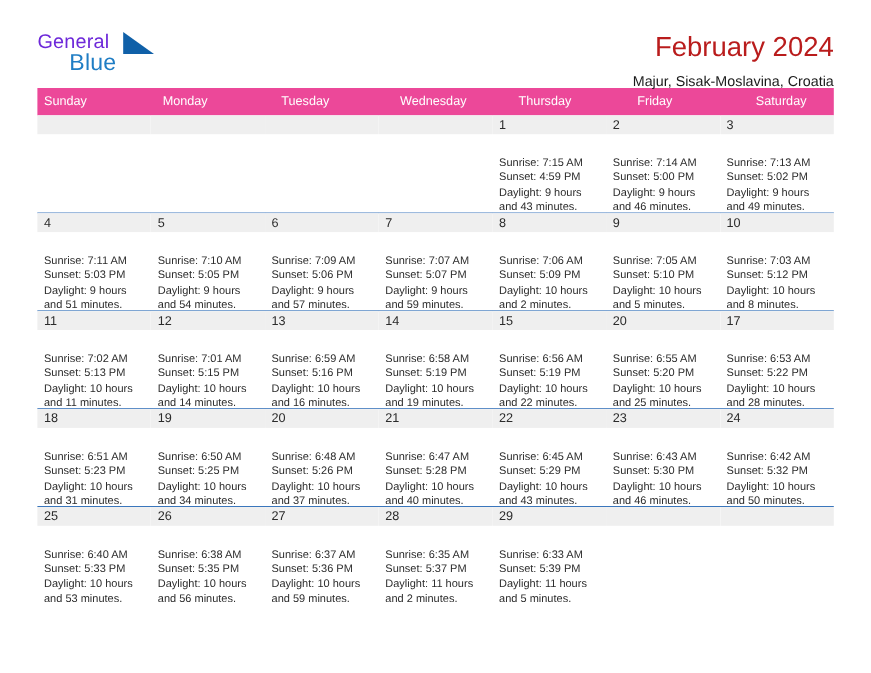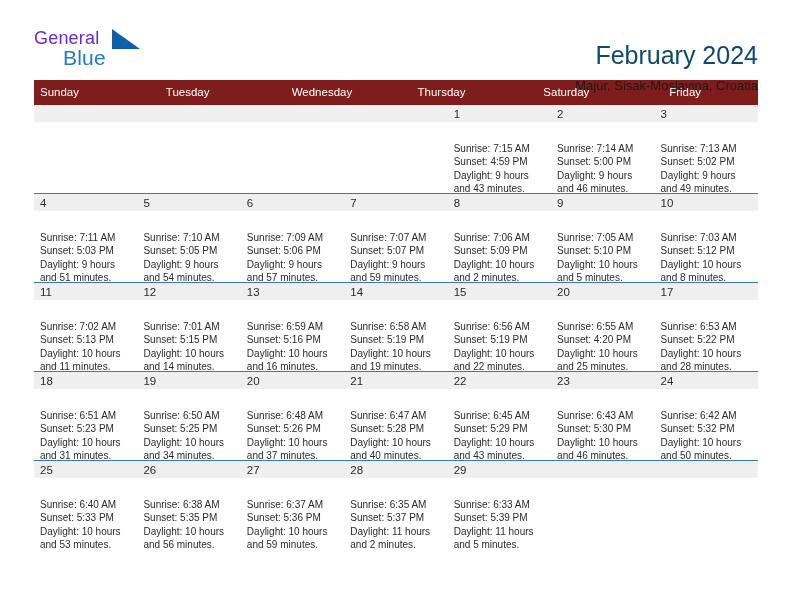--- a/index.html
+++ b/index.html
@@ -63,41 +63,40 @@
     height: 0;
     border-left: 28px solid #1060a8;
     border-top: 20px solid transparent;
   }
   .title-block {
     text-align: right;
     padding-top: 2px;
   }
   .cal-title {
     font-size: 25px;
-    color: #0c4a6e;
+    color: #b91c1c;
     line-height: 30px;
     white-space: nowrap;
-    margin-top: 12px;
   }
   .cal-subtitle {
     font-size: 13px;
     color: #1a1a1a;
     line-height: 18px;
     margin-top: 7px;
     white-space: nowrap;
   }
 
   
   .calendar {
     margin-top: 6px;
     width: 724px;
   }
   .weekdays {
     display: flex;
-    background: #7f1d1d;
+    background: #ec4899;
     gap: 31px;
   }
   .weekday {
     flex: 1 1 0;
     box-sizing: border-box;
     color: #ffffff;
     font-size: 11.5px;
     line-height: 14px;
     padding: 5px 0 6px 6px;
   }
@@ -147,25 +146,26 @@
     <div class="title-block">
       <div class="cal-title">February 2024</div>
       <div class="cal-subtitle">Majur, Sisak-Moslavina, Croatia</div>
     </div>
   </div>
 
   <div class="calendar">
 
     <div class="weekdays">
       <div class="weekday">Sunday</div>
+      <div class="weekday">Monday</div>
       <div class="weekday">Tuesday</div>
       <div class="weekday">Wednesday</div>
       <div class="weekday">Thursday</div>
+      <div class="weekday">Friday</div>
       <div class="weekday">Saturday</div>
-      <div class="weekday">Friday</div>
     </div>
 
     <div id="weeks-container">
         <div class="week first">
           <div class="daycell empty">
             <div class="daynum-band"></div>
             <div class="daylines"></div>
           </div>
           <div class="daycell empty">
             <div class="daynum-band"></div>
@@ -315,21 +315,21 @@
               <div>Sunrise: 6:56 AM</div>
               <div>Sunset: 5:19 PM</div>
               <div>Daylight: 10 hours</div>
               <div>and 22 minutes.</div>
             </div>
           </div>
           <div class="daycell">
             <div class="daynum-band">20</div>
             <div class="daylines">
               <div>Sunrise: 6:55 AM</div>
-              <div>Sunset: 4:20 PM</div>
+              <div>Sunset: 5:20 PM</div>
               <div>Daylight: 10 hours</div>
               <div>and 25 minutes.</div>
             </div>
           </div>
           <div class="daycell">
             <div class="daynum-band">17</div>
             <div class="daylines">
               <div>Sunrise: 6:53 AM</div>
               <div>Sunset: 5:22 PM</div>
               <div>Daylight: 10 hours</div>

